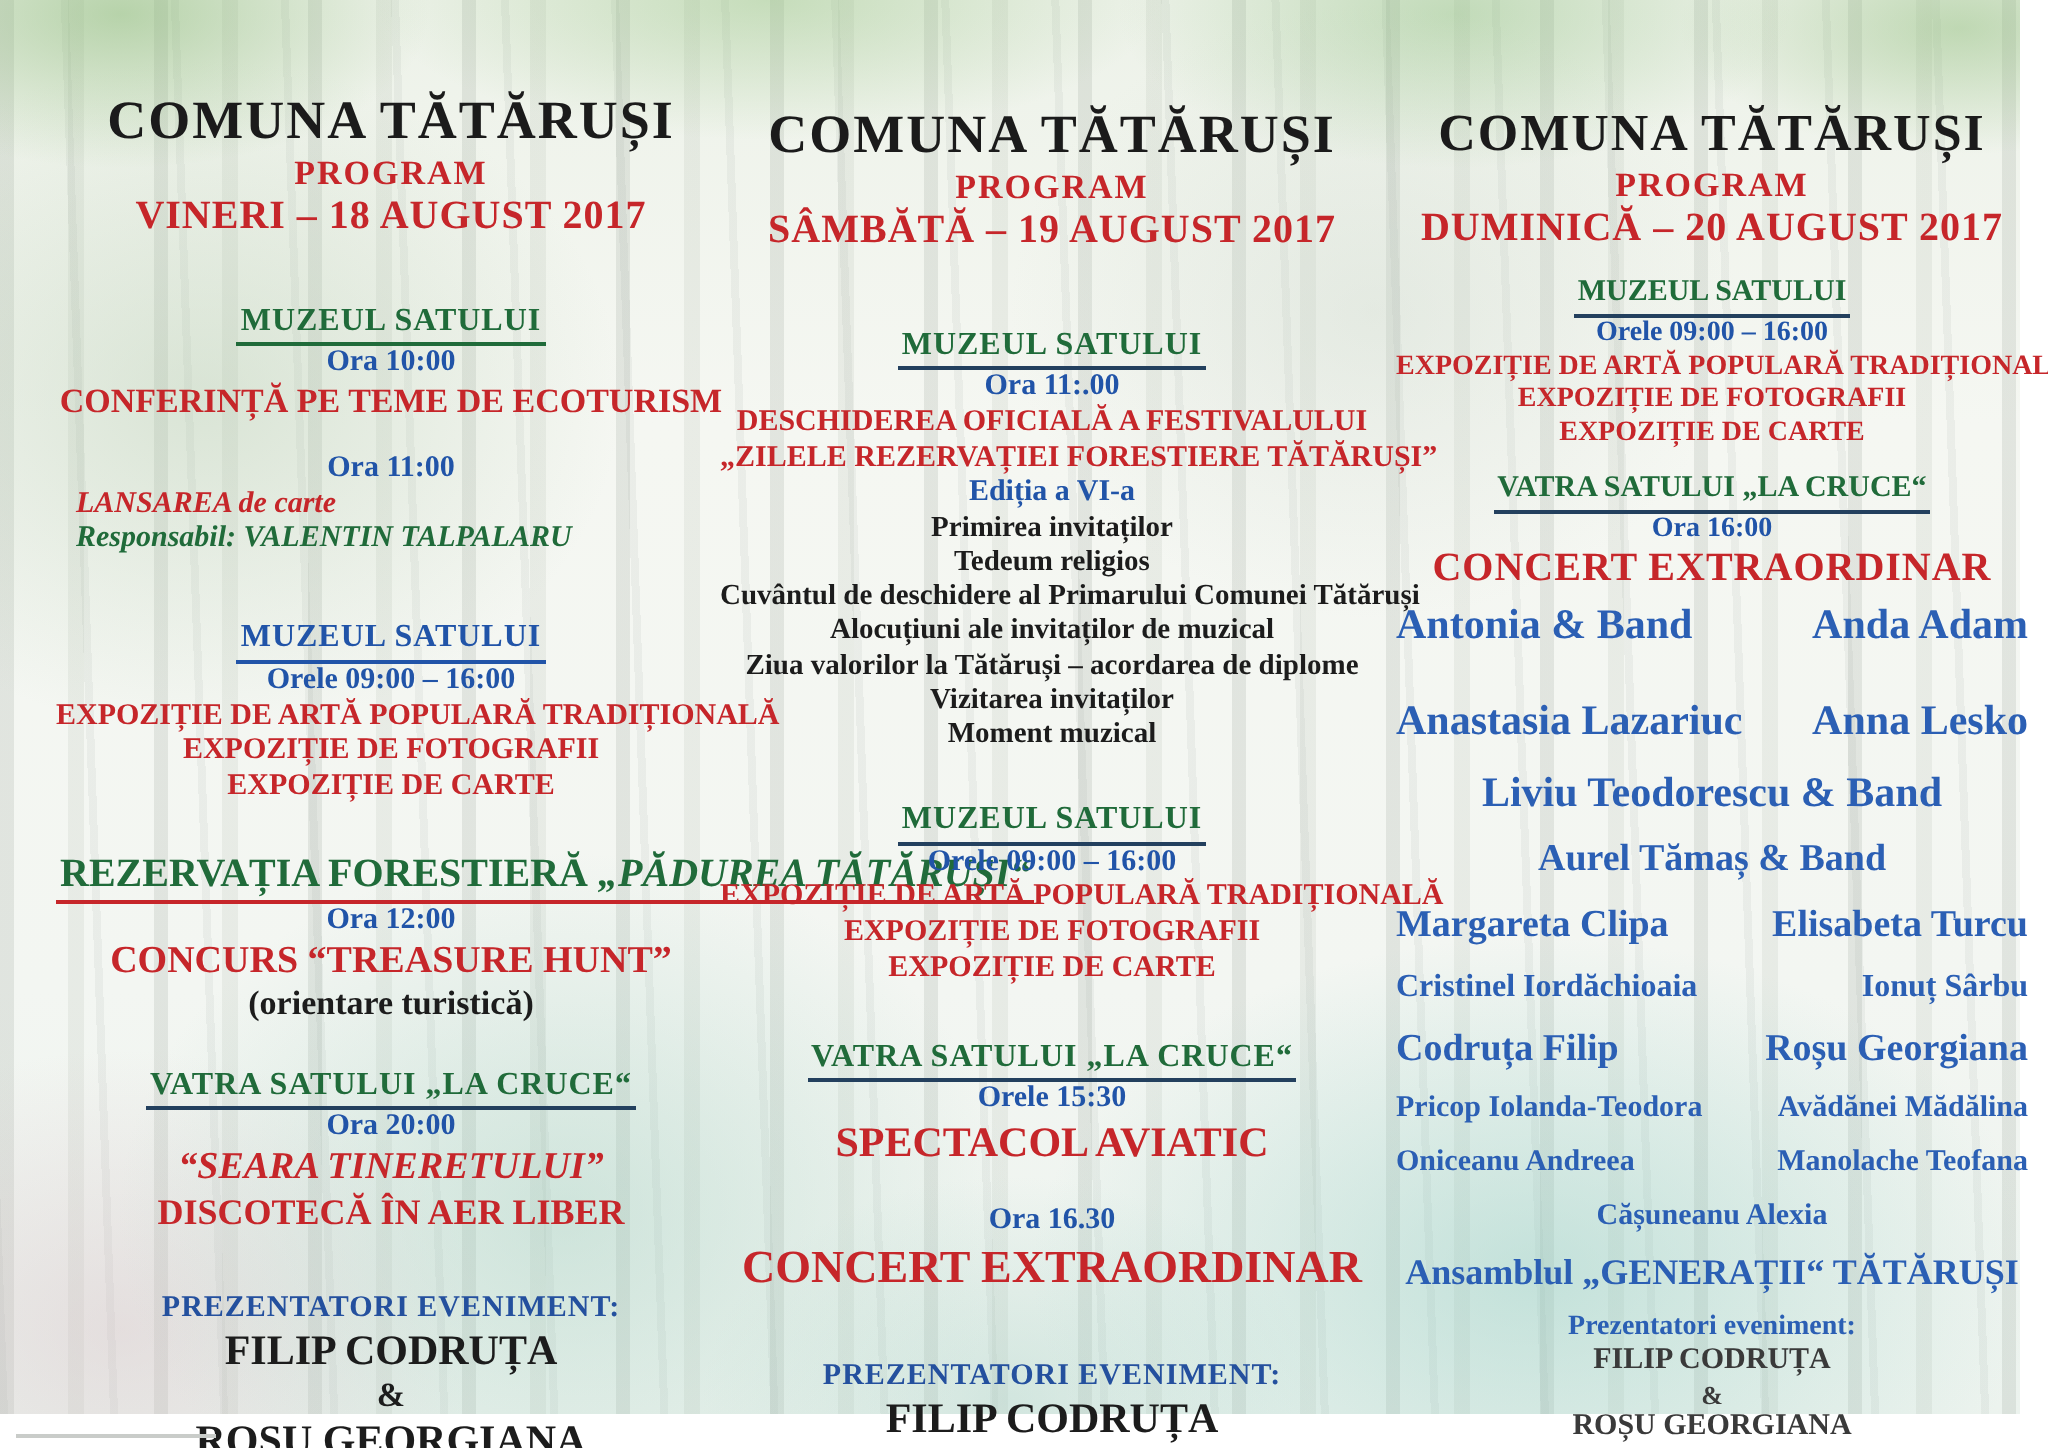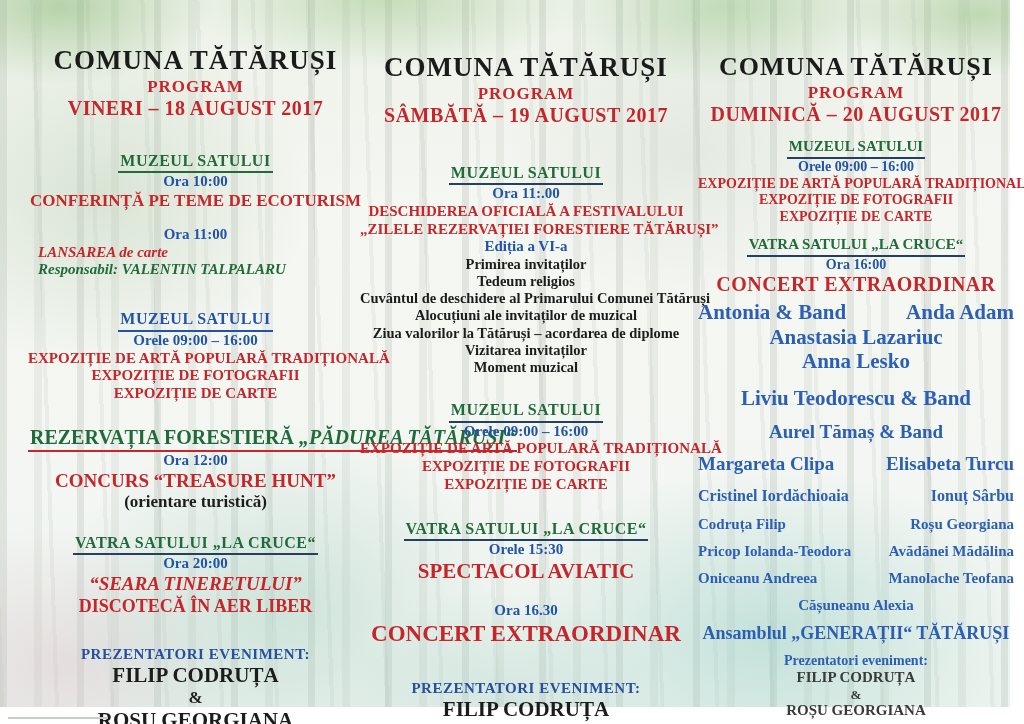--- a/index.html
+++ b/index.html
@@ -142,35 +142,35 @@
     <div class="ln c-red" style="font-size:14px;">EXPOZIȚIE DE CARTE</div>
 
     <div class="ln c-green" style="margin-top:11px;font-size:15px;"><span class="u u-dark">VATRA SATULUI „LA CRUCE“</span></div>
     <div class="ln c-blue" style="font-size:14px;">Ora 16:00</div>
     <div class="ln c-red" style="font-size:20px;letter-spacing:0.5px;">CONCERT EXTRAORDINAR</div>
 
     <div class="ln pair c-art" style="font-size:21px;margin-top:3px;">
       <span>Antonia &amp; Band</span>
         <span>Anda Adam</span>
     </div>
-    <div class="ln pair c-art" style="font-size:21px;margin-top:0;flex-direction:column;">
+    <div class="ln pair c-art" style="font-size:21px;margin-top:23px;">
       <span>Anastasia Lazariuc</span>
         <span>Anna Lesko</span>
     </div>
     <div class="ln c-art" style="font-size:21px;margin-top:12px;">Liviu Teodorescu &amp; Band</div>
     <div class="ln c-art" style="font-size:19px;margin-top:10px;">Aurel Tămaș &amp; Band</div>
     <div class="ln pair c-art" style="font-size:19px;margin-top:10px;">
       <span>Margareta Clipa</span>
         <span>Elisabeta Turcu</span>
     </div>
     <div class="ln pair c-art" style="font-size:16px;margin-top:11px;">
       <span>Cristinel Iordăchioaia</span>
         <span>Ionuț Sârbu</span>
     </div>
-    <div class="ln pair c-art" style="font-size:15px;margin-top:10px;">
+    <div class="ln pair c-art" style="font-size:19px;margin-top:10px;">
       <span>Codruța Filip</span>
         <span>Roșu Georgiana</span>
     </div>
     <div class="ln pair c-art" style="font-size:15px;margin-top:10px;">
       <span>Pricop Iolanda-Teodora</span>
         <span>Avădănei Mădălina</span>
     </div>
     <div class="ln pair c-art" style="font-size:15px;margin-top:9px;">
       <span>Oniceanu Andreea</span>
         <span>Manolache Teofana</span>

